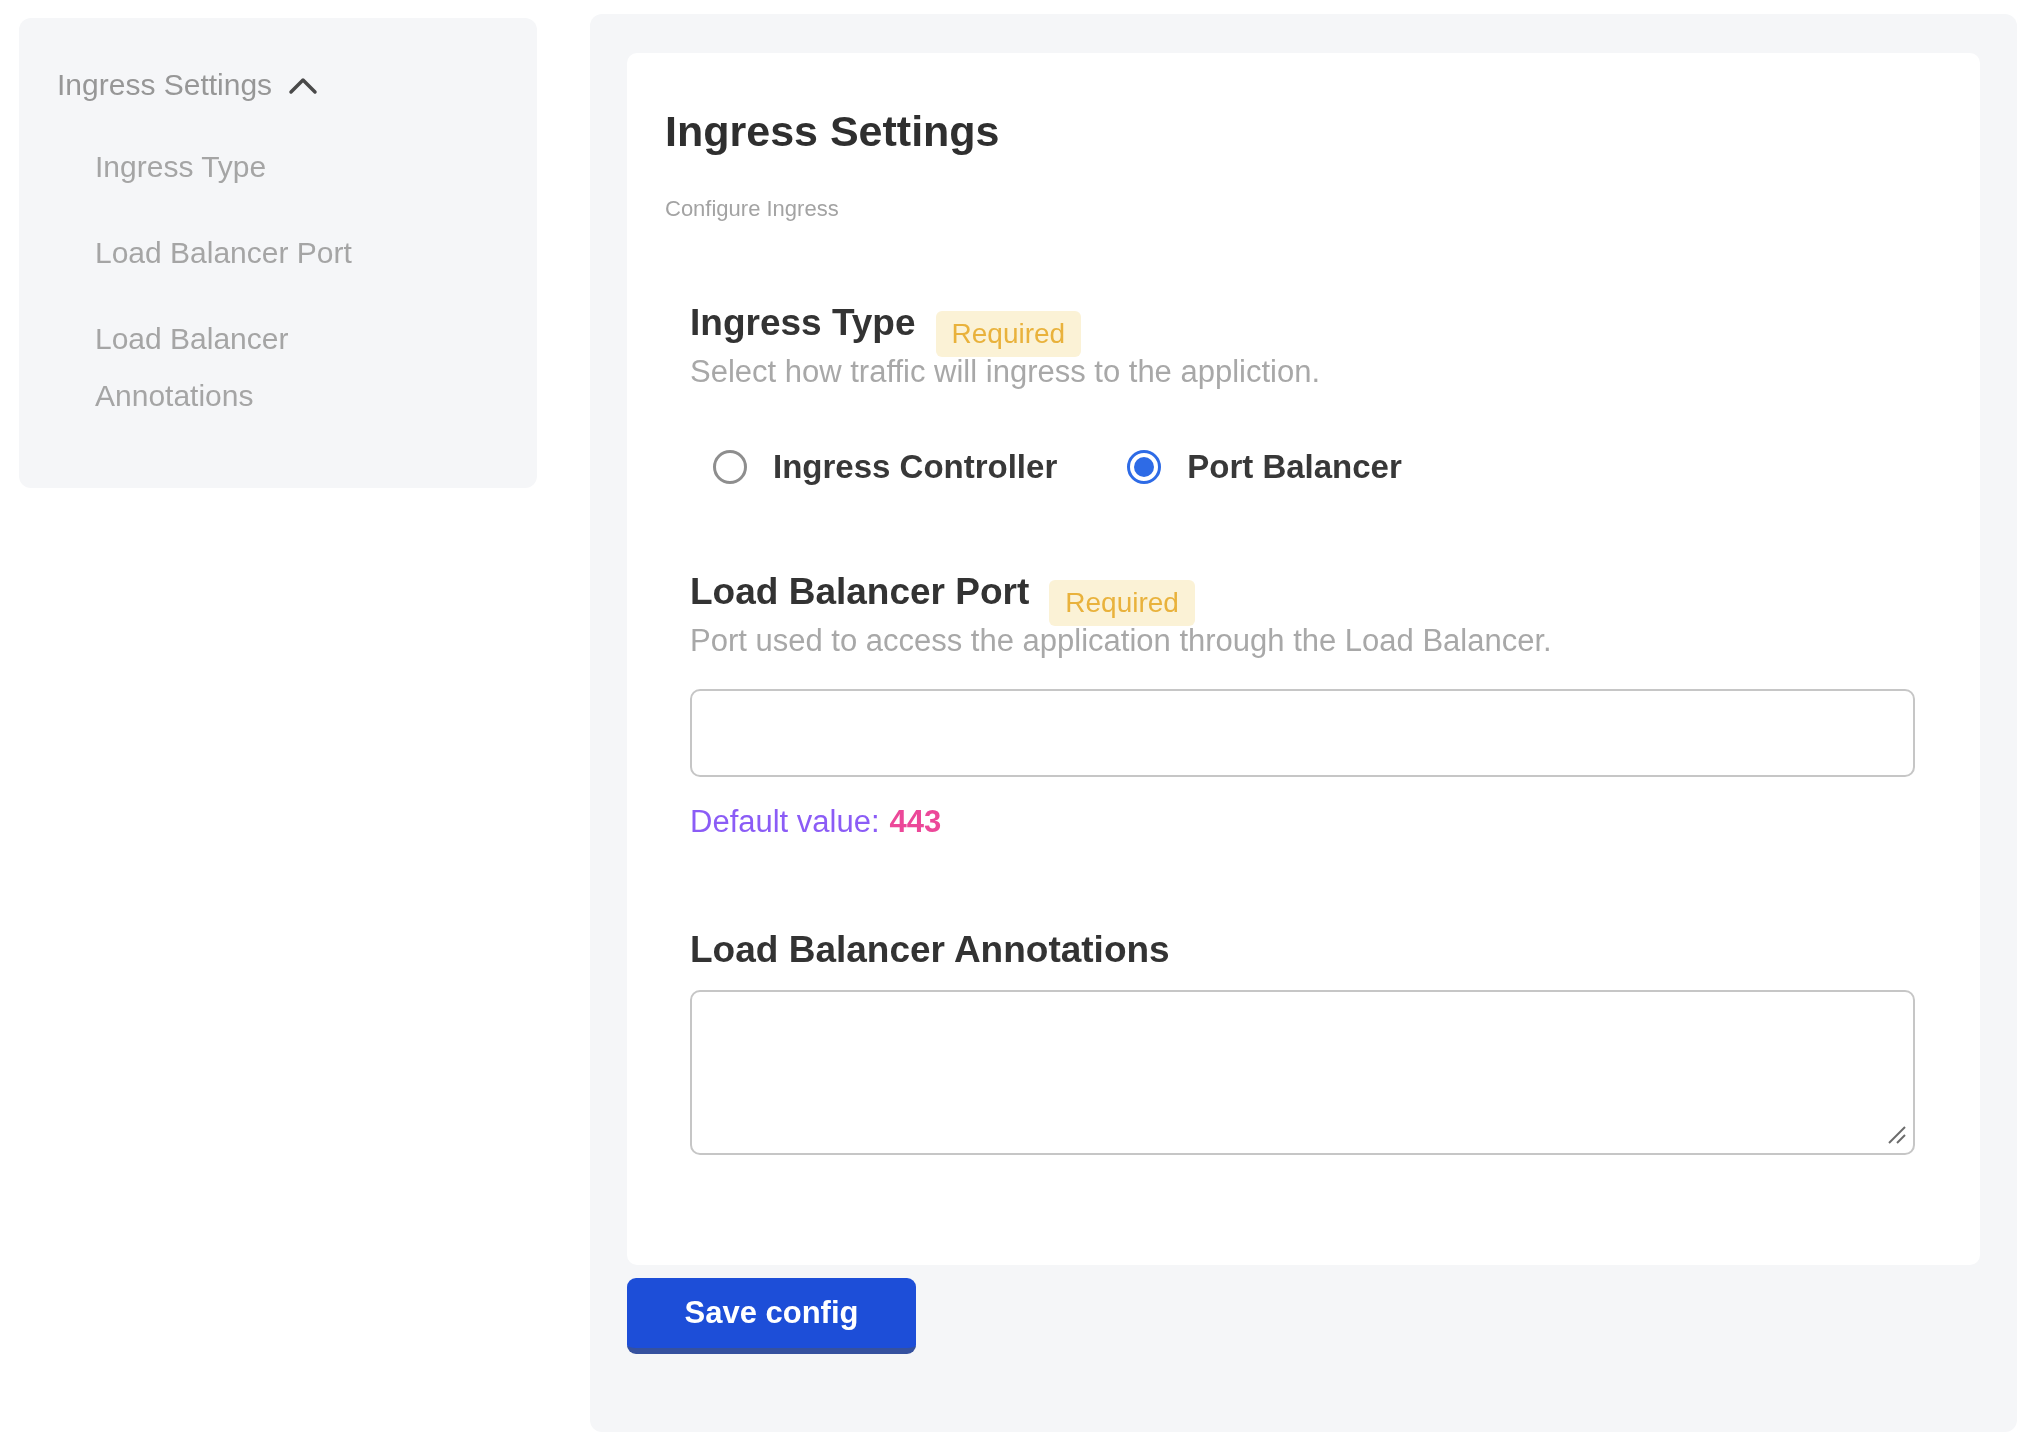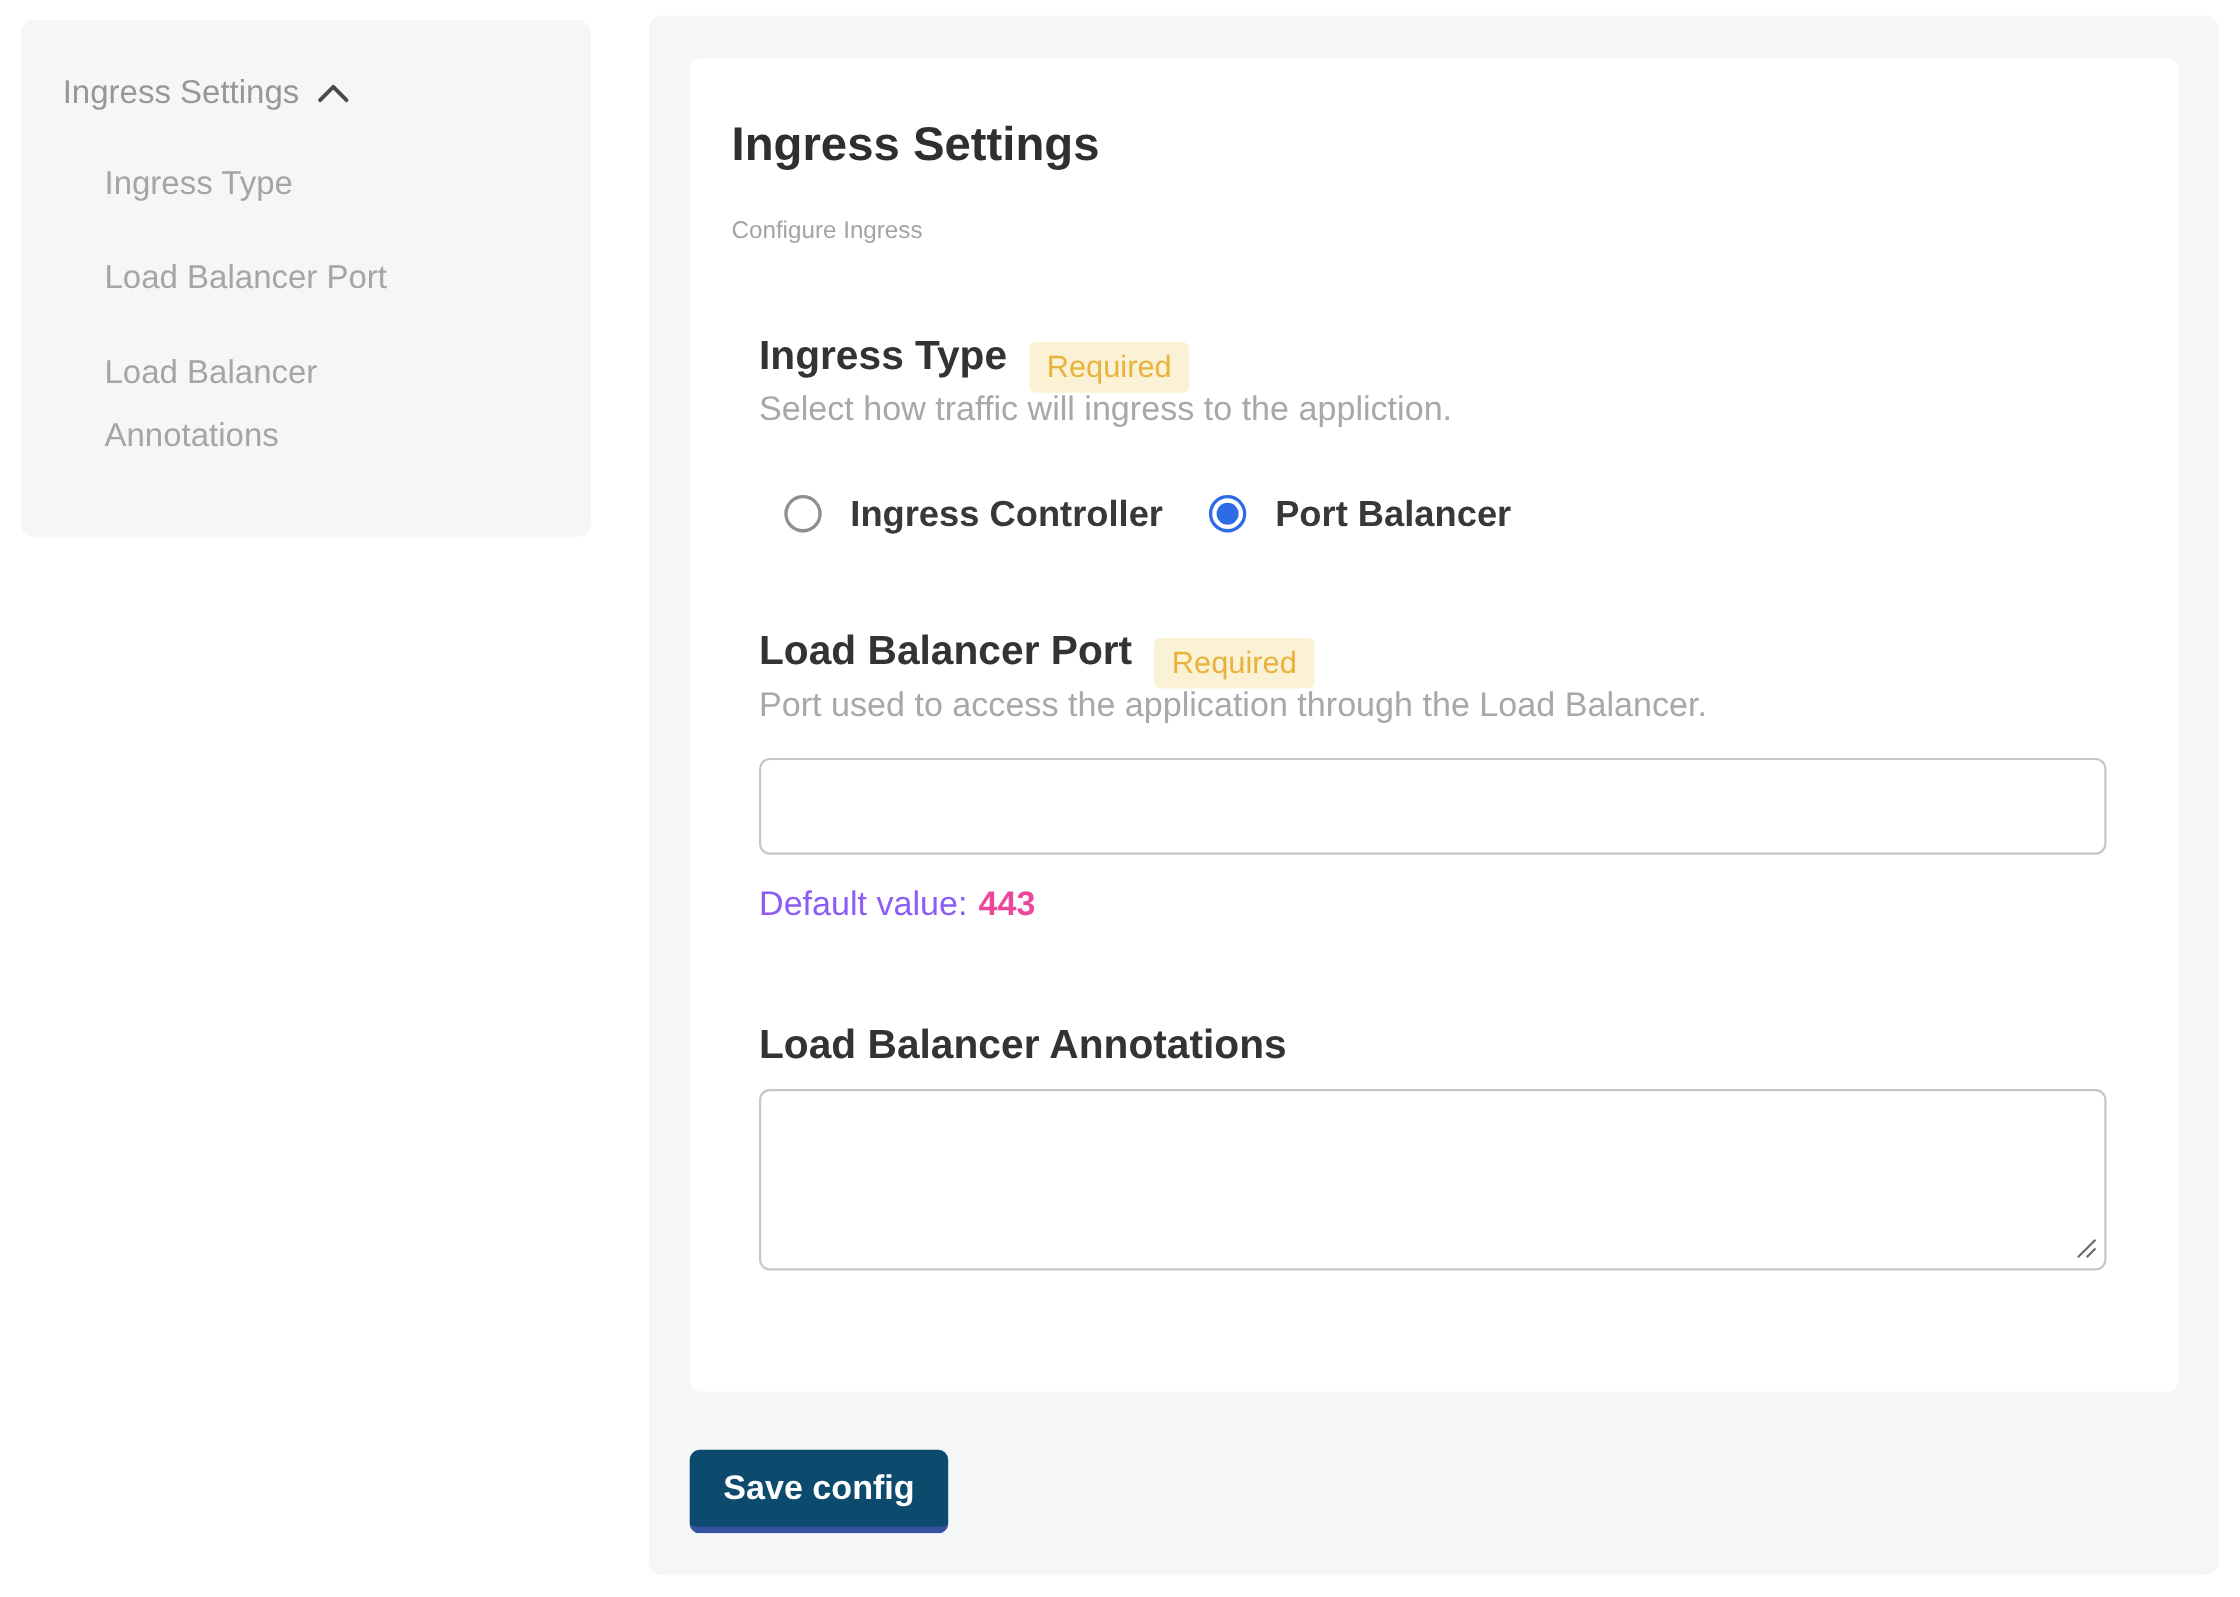--- a/index.html
+++ b/index.html
@@ -75,21 +75,21 @@
     padding:9px 16px;border-radius:6px;margin-top:22px;
   }
   .section-help{
     margin-top:3px;
     font-size:31px;color:#a8a8a8;line-height:44px;
   }
 
   
   .radio-row{
     margin:56px 0 0 23px;
-    display:flex;align-items:center;gap:42px;
+    display:flex;align-items:center;gap:70px;
   }
   .radio-option{
     display:flex;align-items:center;gap:26px;cursor:pointer;
   }
   .radio-circle{
     position:relative;
     width:34px;height:34px;border-radius:50%;
     border:3px solid #8e8e8e;background:#fff;
     box-sizing:border-box;flex:none;
   }
@@ -128,23 +128,23 @@
     font-family:"Liberation Sans", sans-serif;
     resize:none;outline:none;
   }
   .resize-handle{
     position:absolute;right:7px;bottom:9px;
     width:22px;height:22px;cursor:nwse-resize;
   }
 
   
   .save-button{
-    position:absolute;left:37px;top:1304px;
-    width:235px;height:76px;
-    background:#0c4a6e;
+    position:absolute;left:37px;top:1264px;
+    width:289px;height:76px;
+    background:#1d4ed8;
     border:none;border-bottom:6px solid #35519f;
     border-radius:9px;
     color:#ffffff;font-size:31px;font-weight:700;
     font-family:"Liberation Sans", sans-serif;
     cursor:pointer;
   }
 </style>
 </head>
 <body>
 

